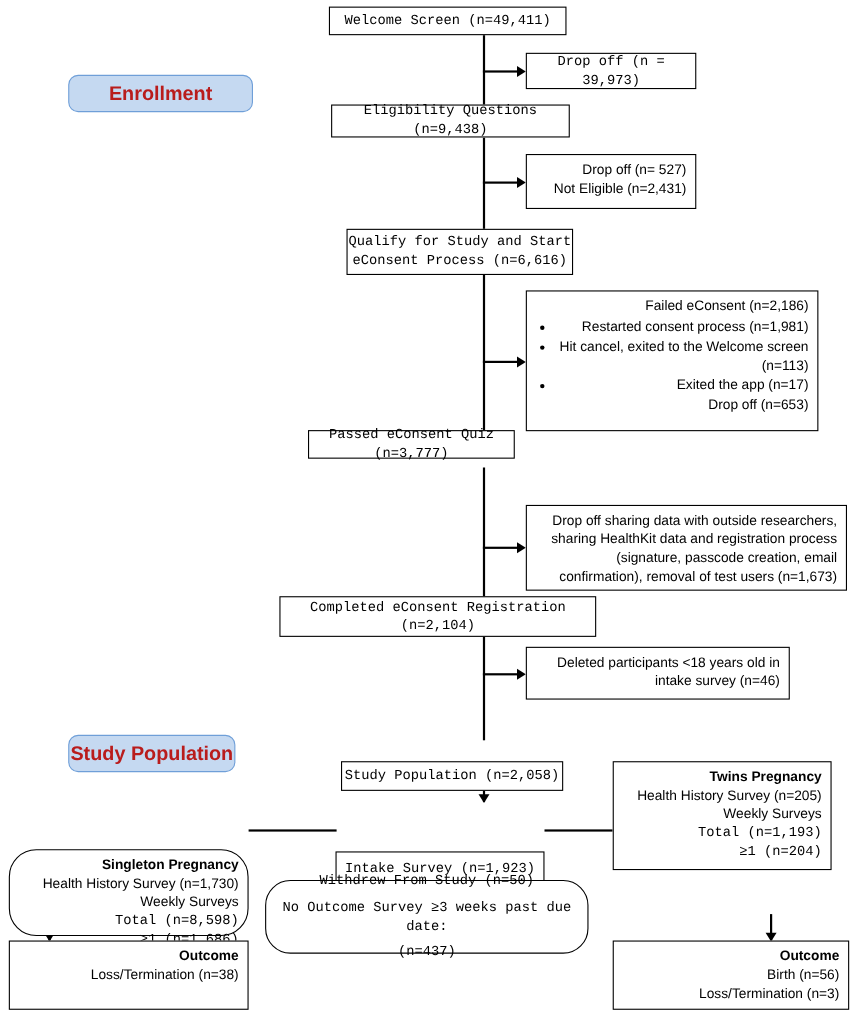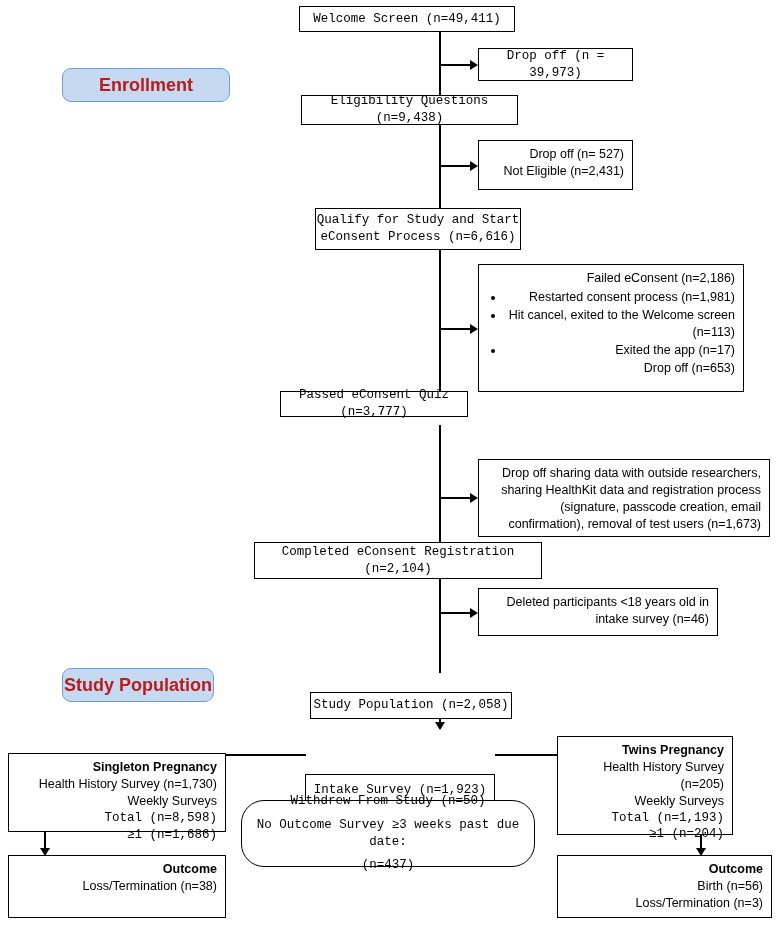--- a/index.html
+++ b/index.html
@@ -176,29 +176,29 @@
   </div>
 
   <div class="node center" style="left:310px; top:692px; width:202px; height:27px;">
     <span>Study Population (n=2,058)</span>
   </div>
 
   <div class="node center" style="left:305px; top:774px; width:190px; height:33px;">
     <span>Intake Survey (n=1,923)</span>
   </div>
 
-  <div class="node left" style="left:8px; top:753px; width:218px; height:79px;">
+  <div class="node left" style="left:8px; top:772px; width:218px; height:79px;border-radius:25px;">
     <div class="ttl">Singleton Pregnancy</div>
     <div>Health History Survey (n=1,730)</div>
     <div>Weekly Surveys</div>
     <div class="indent1">Total (n=8,598)</div>
     <div class="indent1">≥1 (n=1,686)</div>
   </div>
 
-  <div class="node left" style="left:557px; top:736px; width:176px; height:99px;">
+  <div class="node left" style="left:557px; top:692px; width:199px; height:99px;">
     <div class="ttl">Twins Pregnancy</div>
     <div>Health History Survey (n=205)</div>
     <div>Weekly Surveys</div>
     <div class="indent1">Total (n=1,193)</div>
     <div class="indent1">≥1 (n=204)</div>
   </div>
 
   <div class="node center" style="left:241px; top:800px; width:294px; height:67px; flex-direction:column; gap:7px;border-radius:23px;">
     <div>Withdrew From Study (n=50)</div>
     <div>No Outcome Survey ≥3 weeks past due date:</div>

